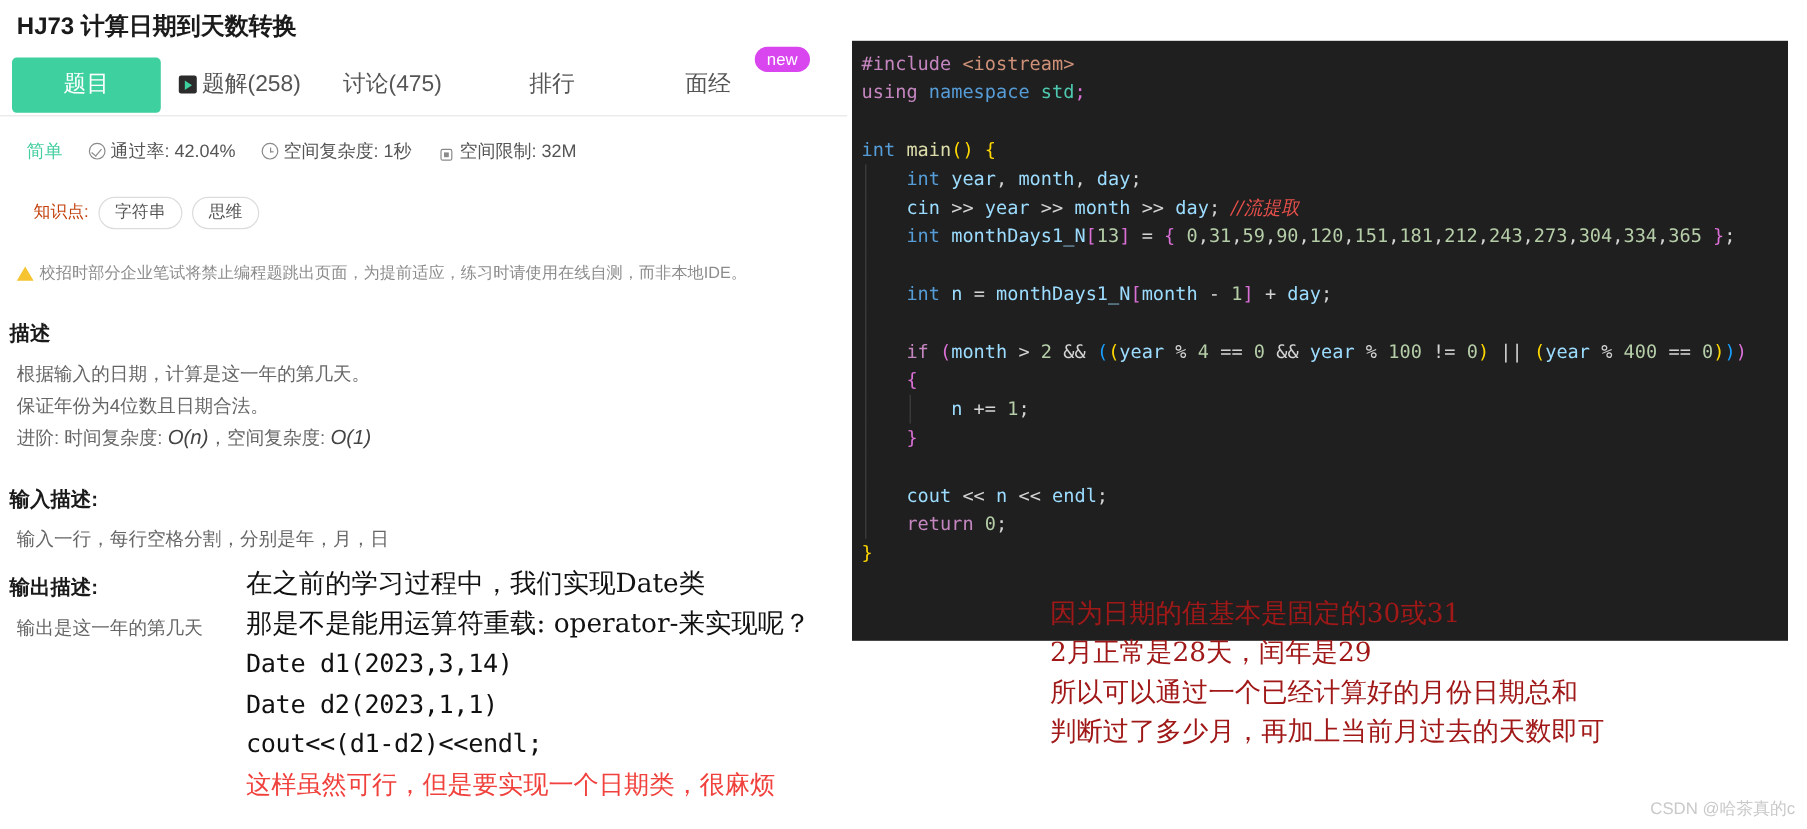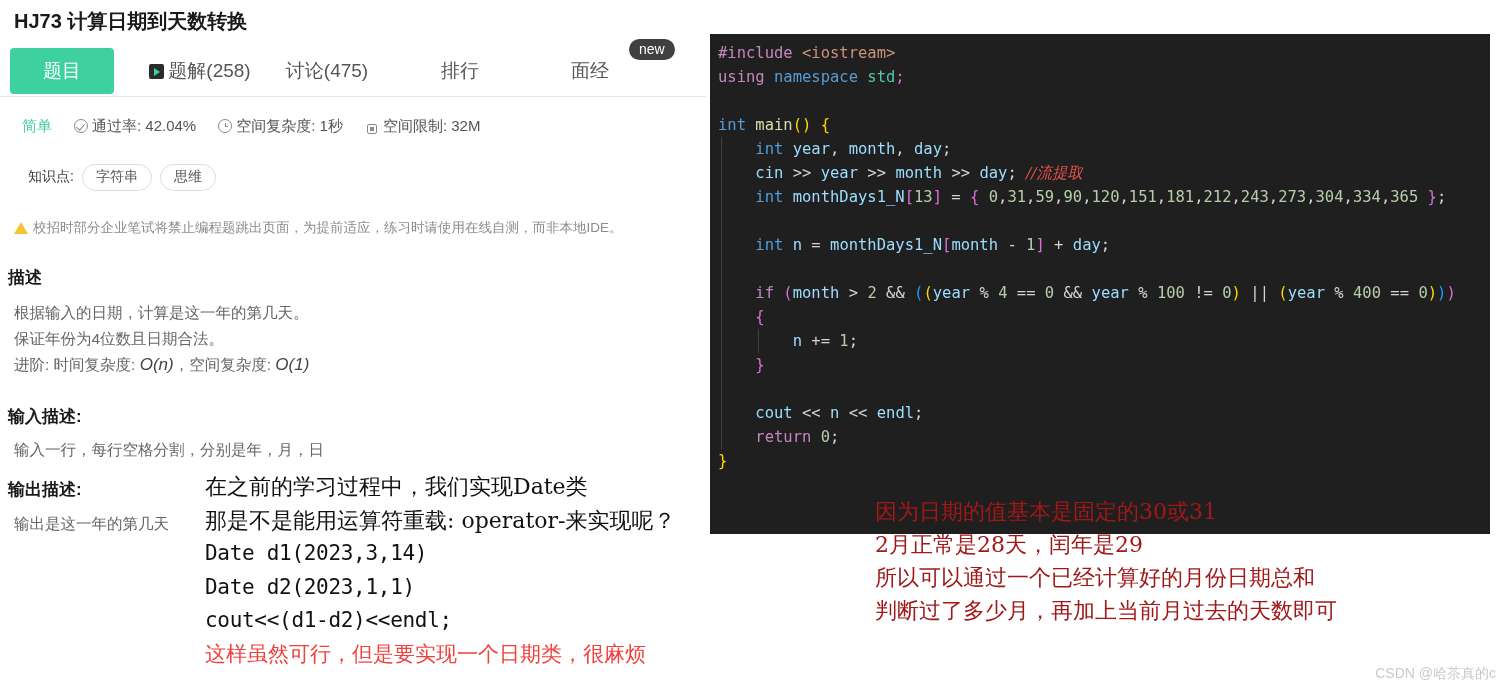--- a/index.html
+++ b/index.html
@@ -55,21 +55,21 @@
     white-space: nowrap;
     cursor: pointer;
   }
   .tab.active {
     background: #3FD0A0;
     color: #ffffff;
     border-radius: 4px;
     height: 46px;
     line-height: 46px;
   }
-  #tab-0 { left: 10px;  width: 104px; }
+  #tab-0 { left: 10px;  width: 124px; }
   #tab-1 { left: 140px; width: 120px; }
   #tab-2 { left: 272px; width: 110px; }
   #tab-3 { left: 420px; width: 80px;  }
   #tab-4 { left: 550px; width: 80px;  }
 
   .play-icon {
     display: inline-block;
     width: 15px; height: 15px;
     background: #2b2b2b;
     border-radius: 2px;
@@ -83,21 +83,21 @@
     position: absolute;
     left: 5px; top: 3.5px;
     border-left: 6px solid #3FD0A0;
     border-top: 4px solid transparent;
     border-bottom: 4px solid transparent;
   }
 
   #new-badge {
     position: absolute;
     left: 629px; top: 39px;
-    background: #404040;
+    background: #d946ef;
     color: #fff;
     font-size: 14px;
     padding: 2px 10px 3px 10px;
     border-radius: 11px;
     line-height: 16px;
     font-family: "Liberation Sans", sans-serif;
   }
 
   
   #meta-row {
@@ -173,21 +173,21 @@
 
   
   #tags-row {
     position: absolute;
     left: 28px; top: 164px;
     font-size: 14px;
     color: #555;
     white-space: nowrap;
   }
   #tags-row .kp-label {
-    color: #404040;
+    color: #c2410c;
     margin-right: 8px;
     font-size: 14px;
   }
   .tag-pill {
     display: inline-block;
     border: 1px solid #dcdcdc;
     border-radius: 14px;
     padding: 3px 13px 4px 13px;
     font-size: 14px;
     color: #555;

